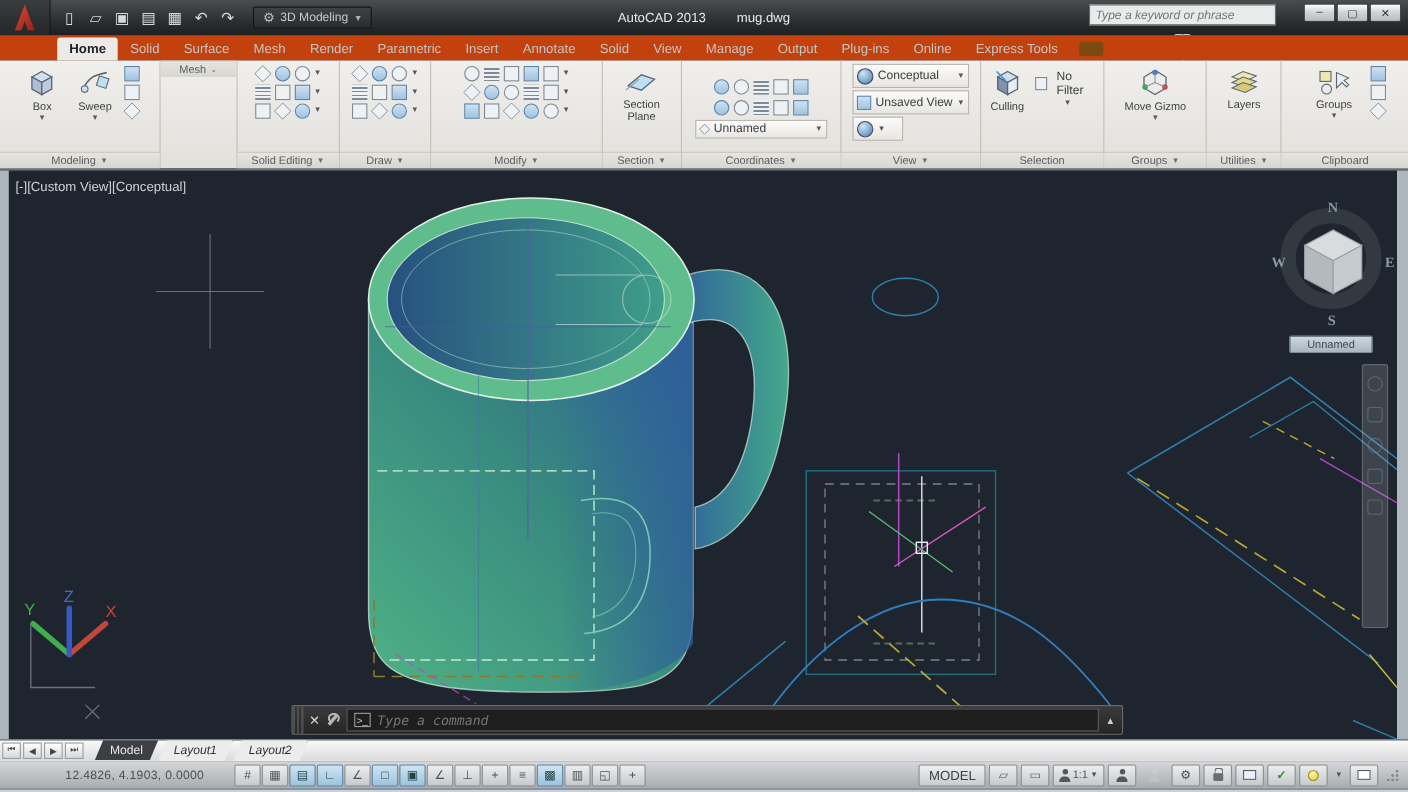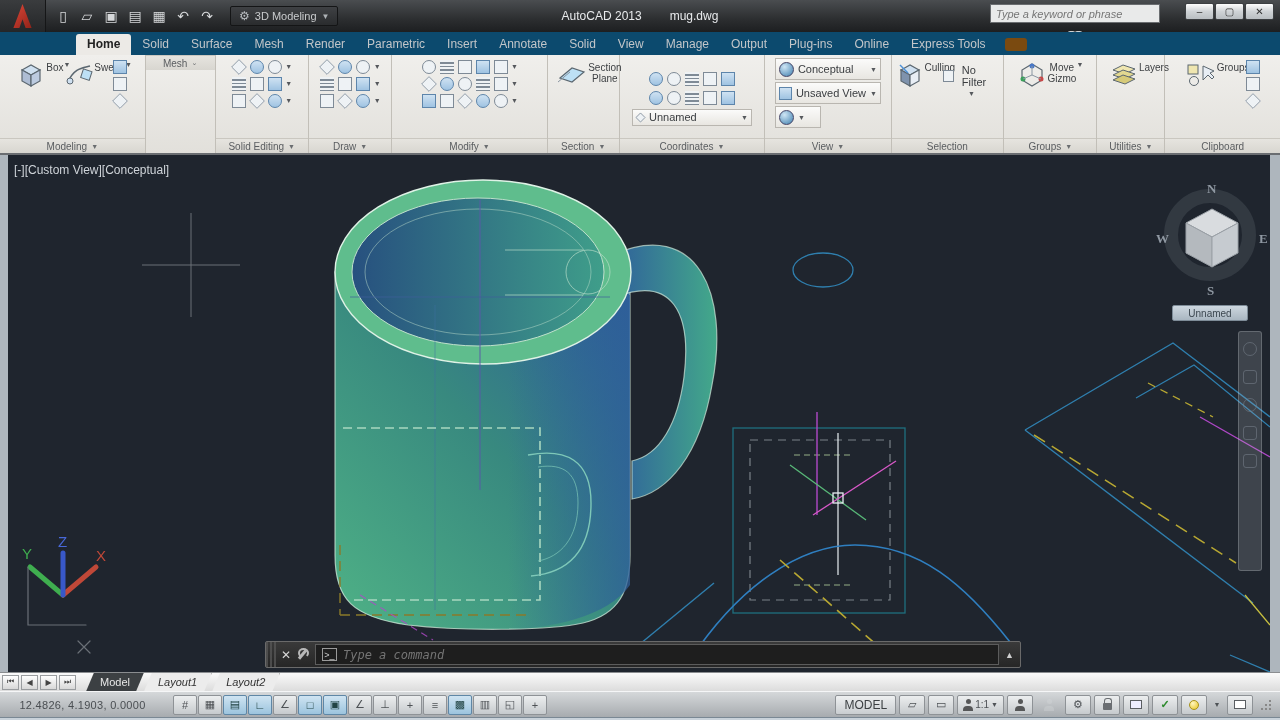--- a/index.html
+++ b/index.html
@@ -38,35 +38,35 @@
   .xbadge { width:16px; height:14px; background:#111; color:#fff; font-size:11px; font-weight:bold;
     display:flex; align-items:center; justify-content:center; border:1px solid #555; }
   .helpbadge { width:15px; height:15px; border-radius:50%; background:linear-gradient(#7ab3e0,#2d6da8);
     color:#fff; font-size:11px; font-weight:bold; display:flex; align-items:center; justify-content:center; }
   #winbtns { position:absolute; right:6px; top:3px; display:flex; gap:1px; }
   .winbtn { width:29px; height:17px; background:linear-gradient(#fdfdfd,#cfd3d6 50%,#b9bec2);
     border:1px solid #3c3f42; border-radius:2px; color:#333; font-size:10px;
     display:flex; align-items:center; justify-content:center; }
 
   
-  #tabrow { position:absolute; left:0; top:32px; width:1280px; height:23px; background:#0c4a6e;
-    display:flex; align-items:flex-end; padding-left:76px; }
+  #tabrow { position:absolute; left:0; top:32px; width:1280px; height:23px; background:#c2410c;
+    display:flex; align-items:flex-end; padding-left:52px; }
   .rtab { color:#c3c6c9; font-size:12px; padding:3px 11px 4px; cursor:default; }
   .rtab.active { background:#eceae6; color:#222; border-radius:3px 3px 0 0; font-weight:bold; }
   .tabicon { width:22px; height:13px; background:#7a4a10; border-radius:3px; margin:0 0 4px 8px; }
 
   
   #ribbon { position:absolute; left:0; top:55px; width:1280px; height:100px;
     background:linear-gradient(#f0efec,#e2e0db); display:flex; border-bottom:2px solid #6a6d71; }
   .panel { height:98px; border-right:1px solid #c2bfb8; display:flex; flex-direction:column; }
   .pbody { flex:1; display:flex; align-items:flex-start; justify-content:center; gap:4px; padding:3px 3px 0; }
   .plabel { height:15px; font-size:10px; color:#5a5d60; display:flex; align-items:center; justify-content:center; gap:4px;
     background:linear-gradient(#e6e4df,#d8d6d0); border-top:1px solid #cac7c0; }
   .plabel .parrow { font-size:7px; color:#6a6d70; }
-  .bigbtn { display:flex; flex-direction:row; width:44px; padding-top:2px; cursor:default; }
+  .bigbtn { display:flex; flex-direction:column; align-items:center; width:44px; padding-top:2px; cursor:default; }
   .bigbtn .blabel { font-size:10px; color:#3c3f42; margin-top:2px; text-align:center; line-height:11px; }
   .bigbtn .barrow { font-size:7px; color:#55585c; margin-top:1px; }
   .bicon svg { display:block; }
   .migrid { display:grid; grid-auto-rows:17px; align-items:center; justify-items:center; column-gap:2px; }
   .mi { width:14px; height:14px; border:1.5px solid #7e8a96; background:#eef2f5; }
   .mi.c { border-radius:50%; }
   .mi.d { transform:rotate(45deg) scale(.8); }
   .mi.t { background:linear-gradient(#cfe2f2,#9fc3e2); border-color:#5d85ab; }
   .mi.l { background:repeating-linear-gradient(#eef2f5 0 2px,#7e8a96 2px 3.5px); border:none; }
   .miarrow { font-size:7px; color:#55585c; }
@@ -123,21 +123,21 @@
     background:linear-gradient(#fafafa,#dcdcdc); display:flex; align-items:center; border-top:1px solid #8a8d90; }
   .lt-nav { width:17px; height:15px; margin-left:2px; border:1px solid #9a9da0; background:linear-gradient(#fff,#d8d8d8);
     font-size:8px; color:#444; display:flex; align-items:center; justify-content:center; }
   .ltab { height:19px; padding:0 14px; font-size:11px; display:flex; align-items:center;
     clip-path:polygon(8px 0, 100% 0, calc(100% - 8px) 100%, 0 100%); }
   .ltab.active { background:#3c4043; color:#e8e8e8; margin-left:10px; }
   .ltab.idle { background:#ececec; color:#333; border-right:1px solid #aaa;font-style:italic; }
 
   
   #statusbar { position:absolute; left:0; top:691px; width:1280px; height:26px;
-    background:linear-gradient(#d5d8da,#a7abaf); display:flex; align-items:center; border-top:1px solid #f5f6f7; }
+    background:linear-gradient(#d5d8da,#a7abaf); display:flex; align-items:center; border-top:1px solid #f5f6f7;padding-left:40px; }
   #coords { width:165px; color:#4a4e52; font-size:11px; text-align:center; letter-spacing:.3px; }
   #toggles { display:flex; gap:1px; margin-left:8px; }
   .tgl { width:24px; height:20px; border:1px solid #8e9296; border-radius:2px;
     background:linear-gradient(#eceeef,#c6cacd); color:#4e5256; font-size:11px;
     display:flex; align-items:center; justify-content:center; }
   .tgl.on { background:linear-gradient(#cfe4f2,#9cc4de); border-color:#5f87a6; color:#244; }
   #srs { position:absolute; right:8px; display:flex; align-items:center; gap:3px; }
   #modelbtn { font-size:12px; color:#3c4043; padding:2px 8px; border:1px solid #8e9296; border-radius:2px;
     background:linear-gradient(#eef0f1,#c9cdd0); }
   .sic { width:26px; height:20px; border:1px solid #8e9296; border-radius:2px;

